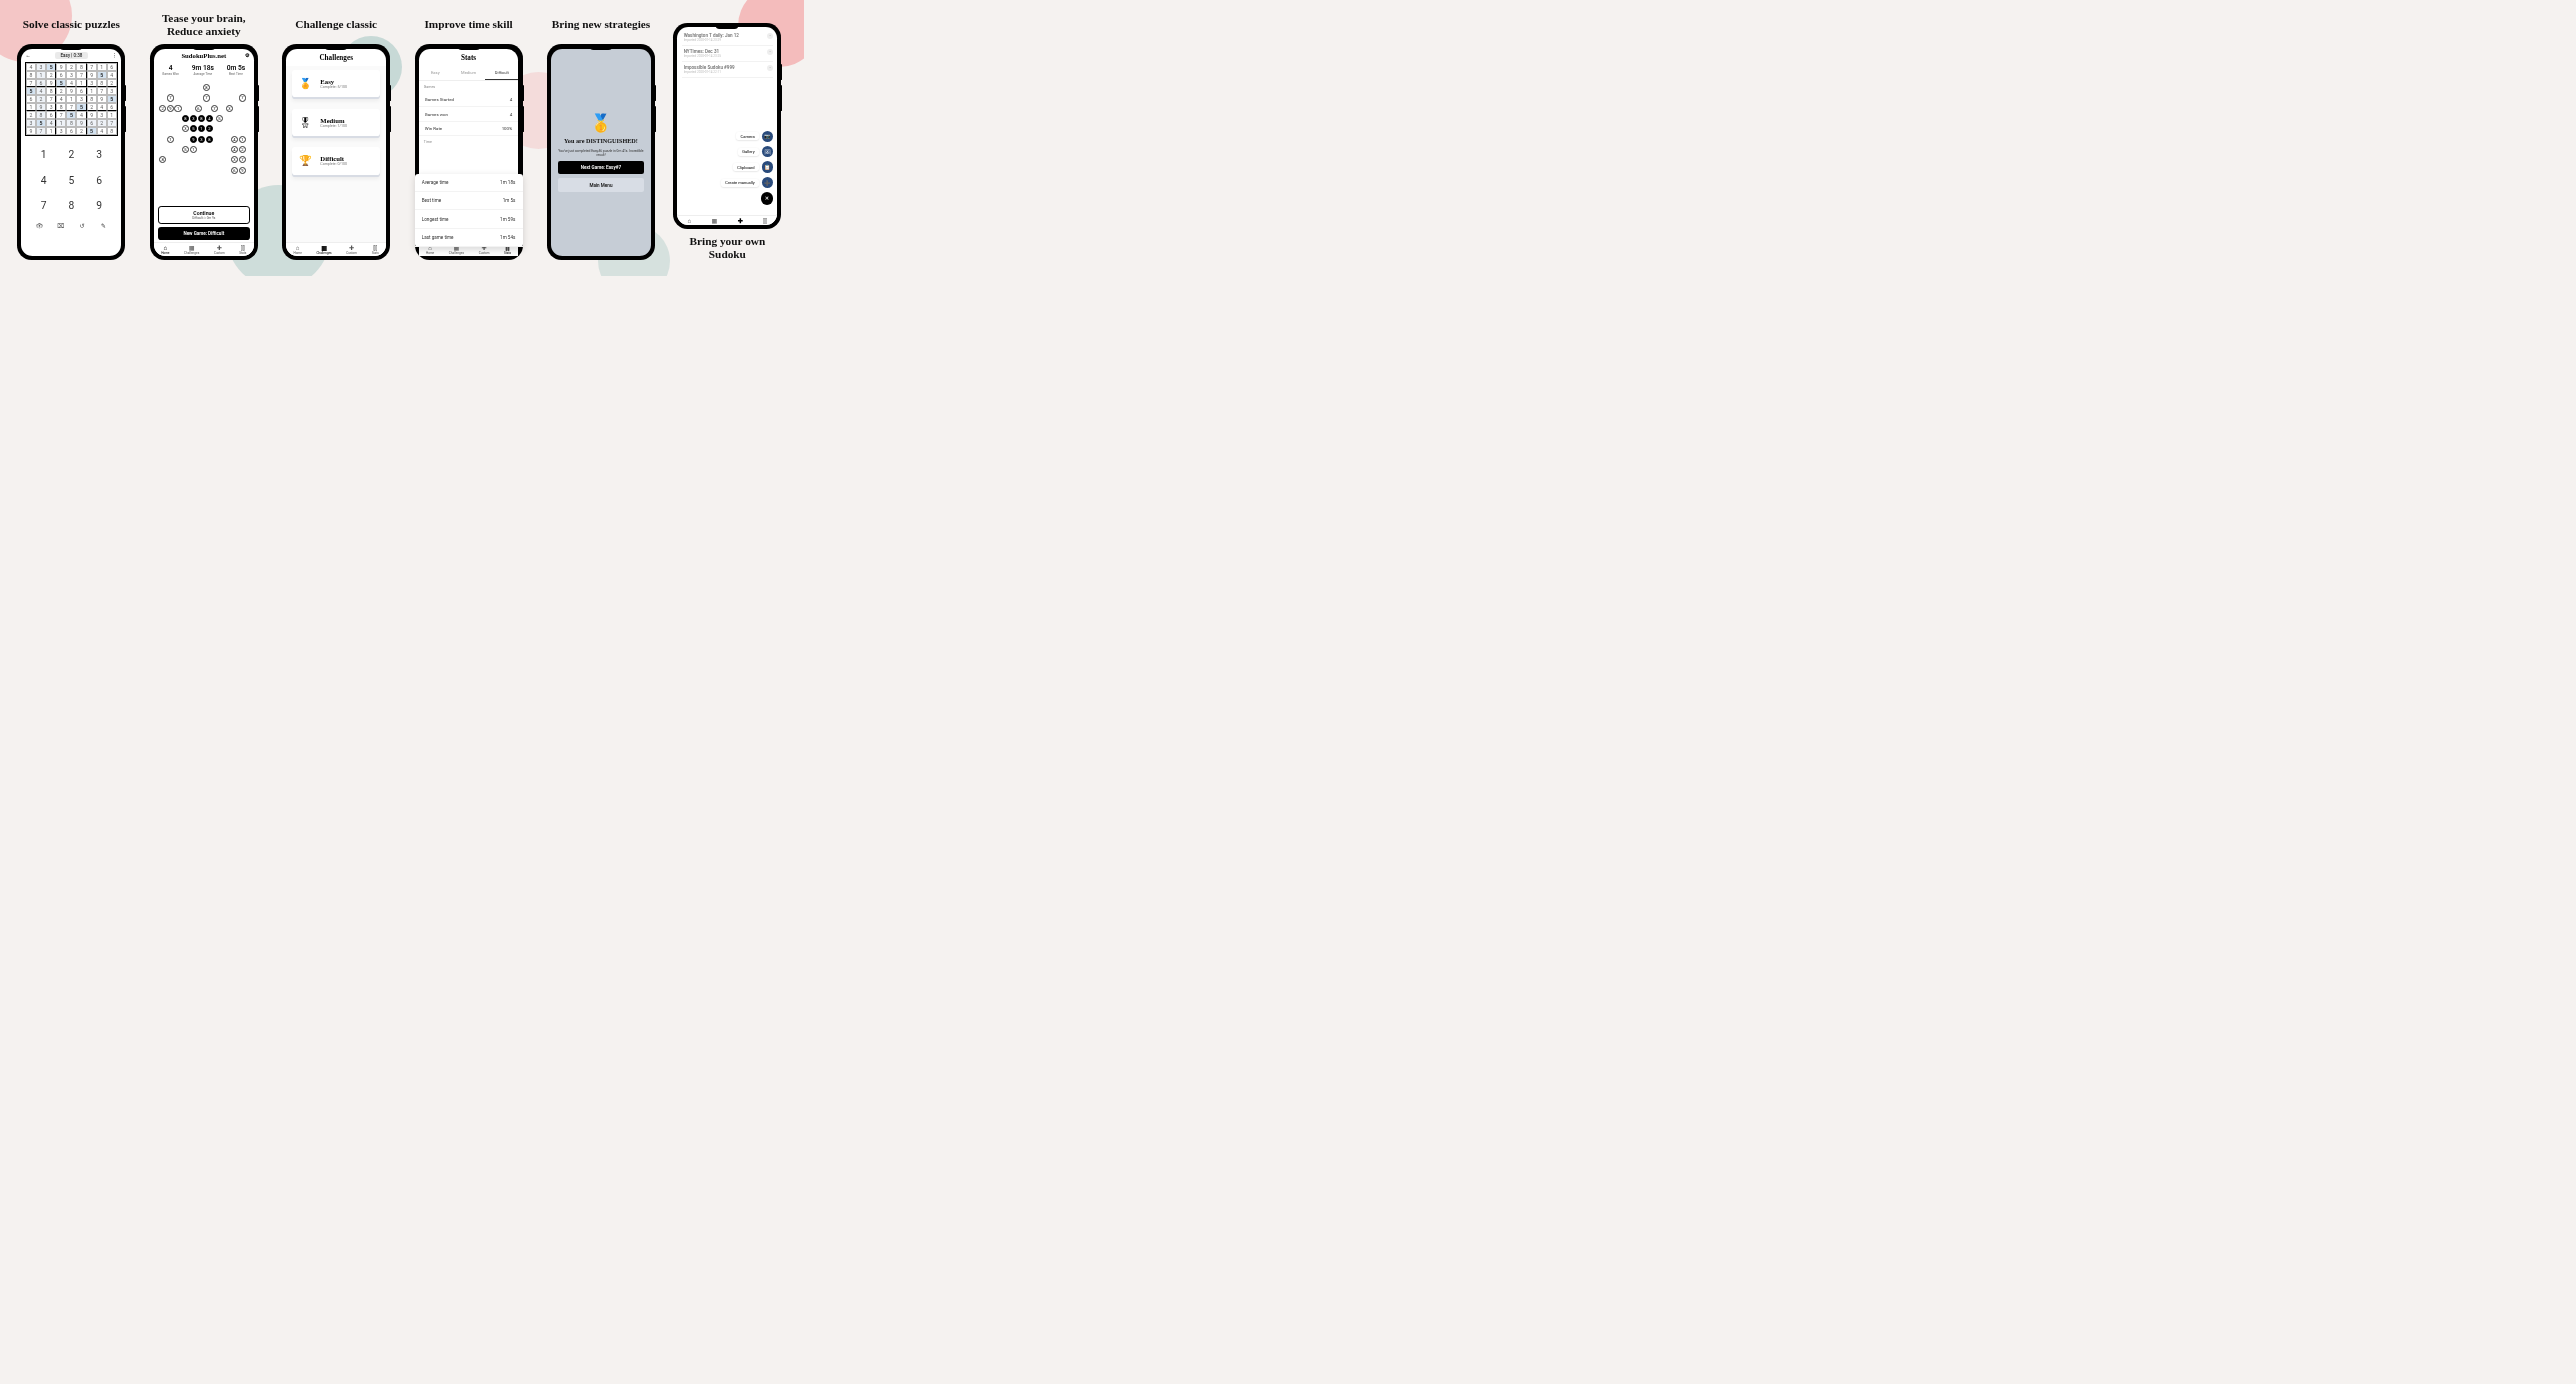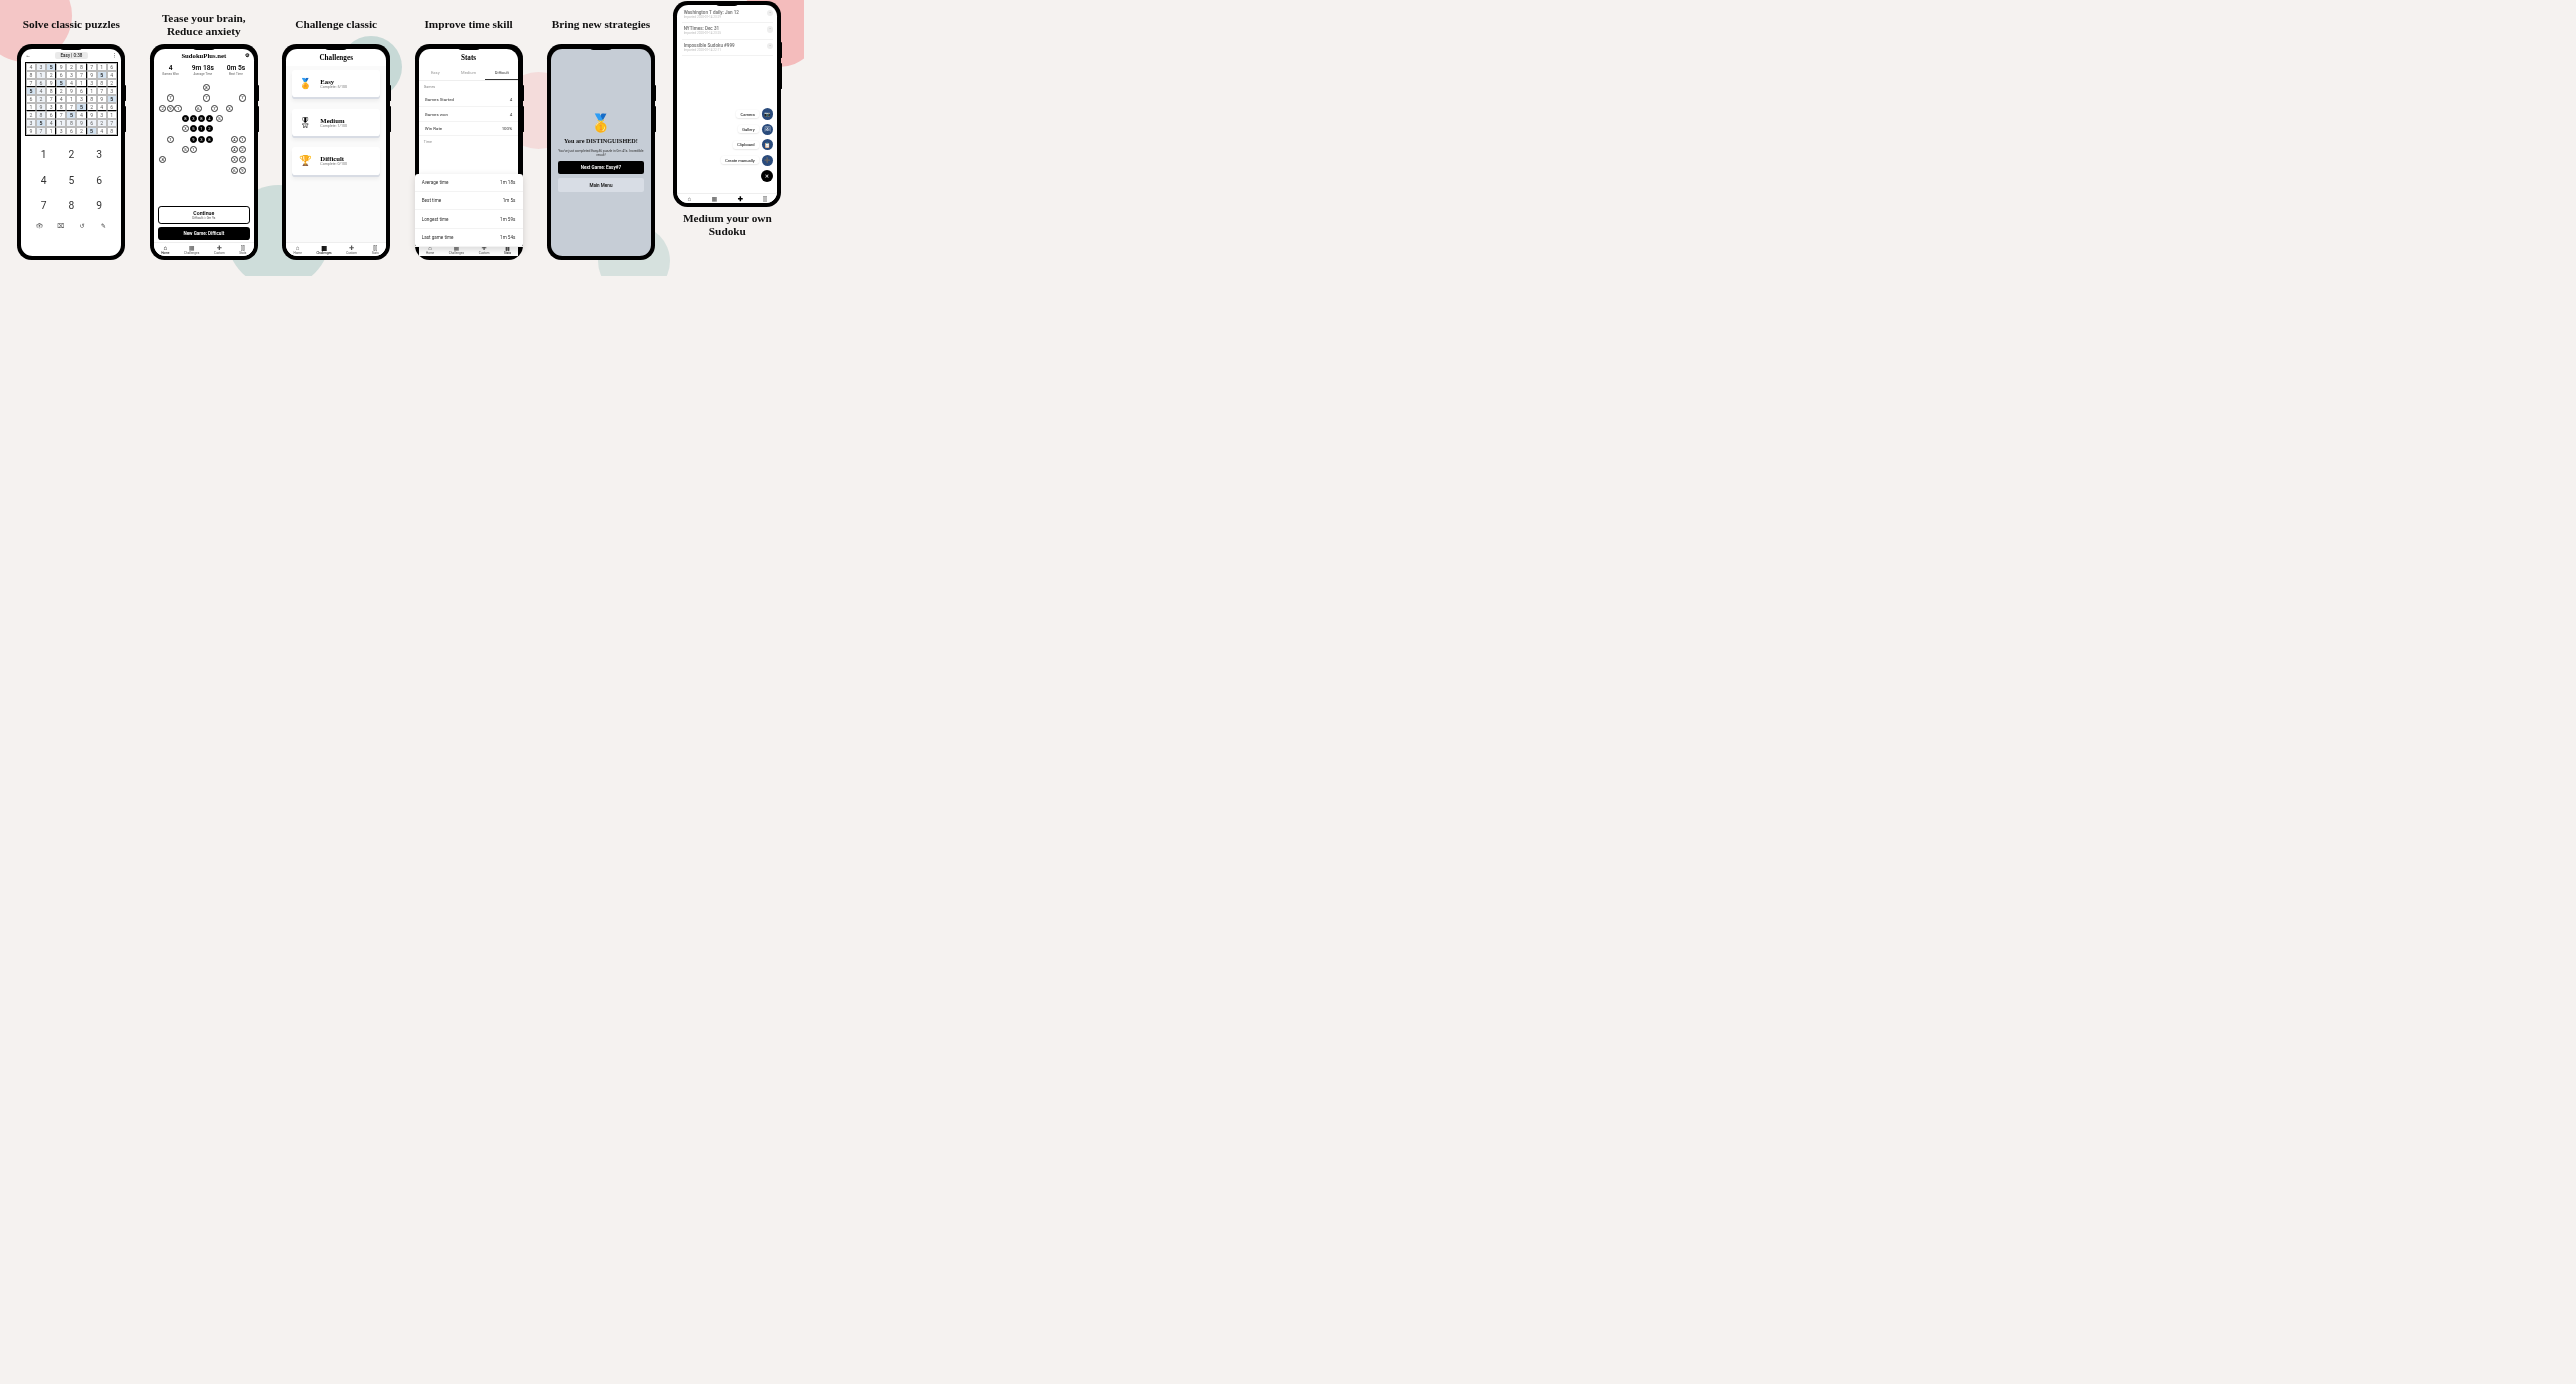--- a/index.html
+++ b/index.html
@@ -12,21 +12,21 @@
     height: 276px;
   }
   
   .blob { position: absolute; border-radius: 50%; z-index: 0; }
   .blob1 { width: 93px; height: 93px; background: #f4c6c6; top: -31px; left: -20.6px; }
   .blob2 { width: 62px; height: 62px; background: #a8c8c4; top: 36px; left: 340px; opacity:.6;}
   .blob3 { width: 77px; height: 77px; background: #f4c6c6; top: 72px; left: 500px; opacity:.5;}
   .blob4 { width: 103px; height: 103px; background: #a8c8c4; top: 185px; left: 227px; opacity:.5;}
   .blob5 { width: 82px; height: 82px; background: #f4bcbc; top: -15.5px; right: -15.5px; }
   .blob6 { width: 72px; height: 72px; background: #a8c8c4; bottom: -20.6px; right: 134px; opacity:.4;}
-  .stage { position: relative; z-index: 1; display: flex; gap: 14.4px; padding: 10.3px 12.4px; align-items: flex-start; }
+  .stage { position: relative; z-index: 1; display: flex; gap: 14.4px; padding: 10.3px 12.4px; align-items: flex-end; }
   .col { display: flex; flex-direction: column; align-items: center; width: 118px; }
   .col.last { width: 106px; }
   .tagline {
     font-family: Georgia, "Times New Roman", serif;
     font-weight: 700;
     font-size: 11.3px;
     text-align: center;
     color: #111;
     line-height: 1.15;
     height: 29px;
@@ -501,17 +501,17 @@
             </div>
             <div class="ni act">
               <span class="ic">✚</span>
             </div>
             <div class="ni">
               <span class="ic">⫿⫿</span>
             </div>
           </div>
       </div>
     </div>
-    <div class="tagline below">Medium your own Sudoku</div>
+    <div class="tagline below">Bring your own Sudoku</div>
   </div>
 
 </div>
 
 
 </body></html>

